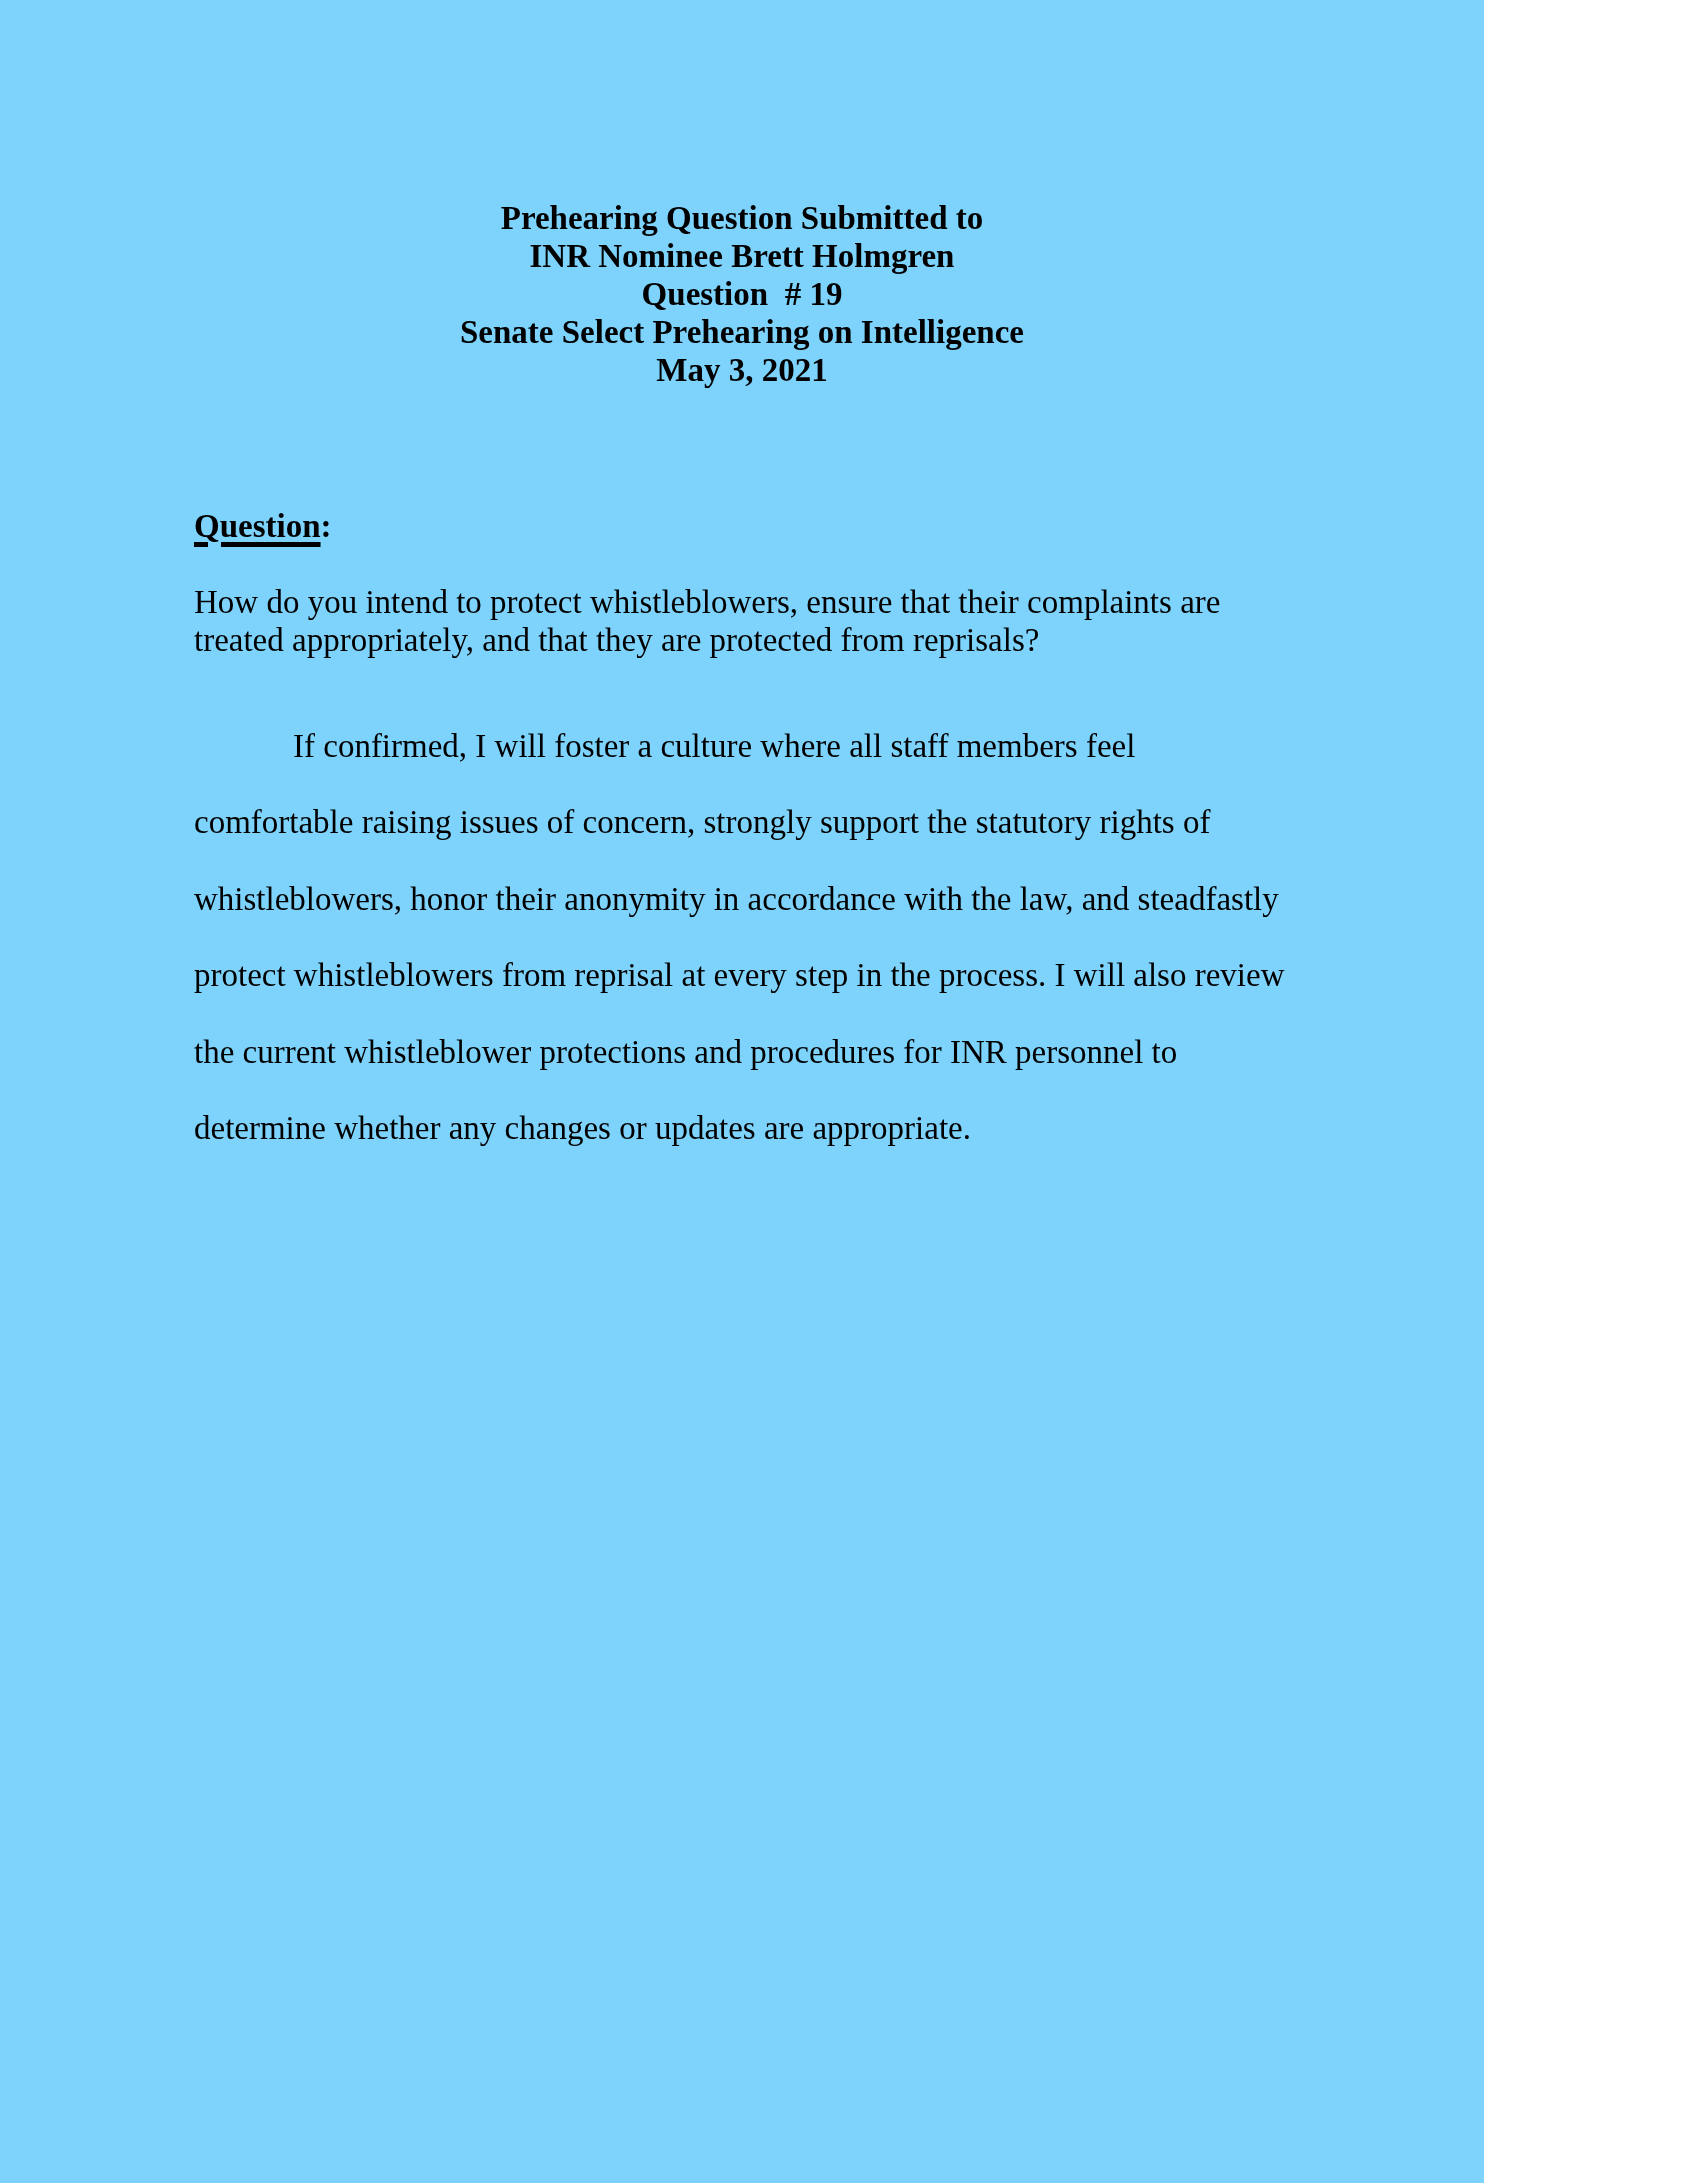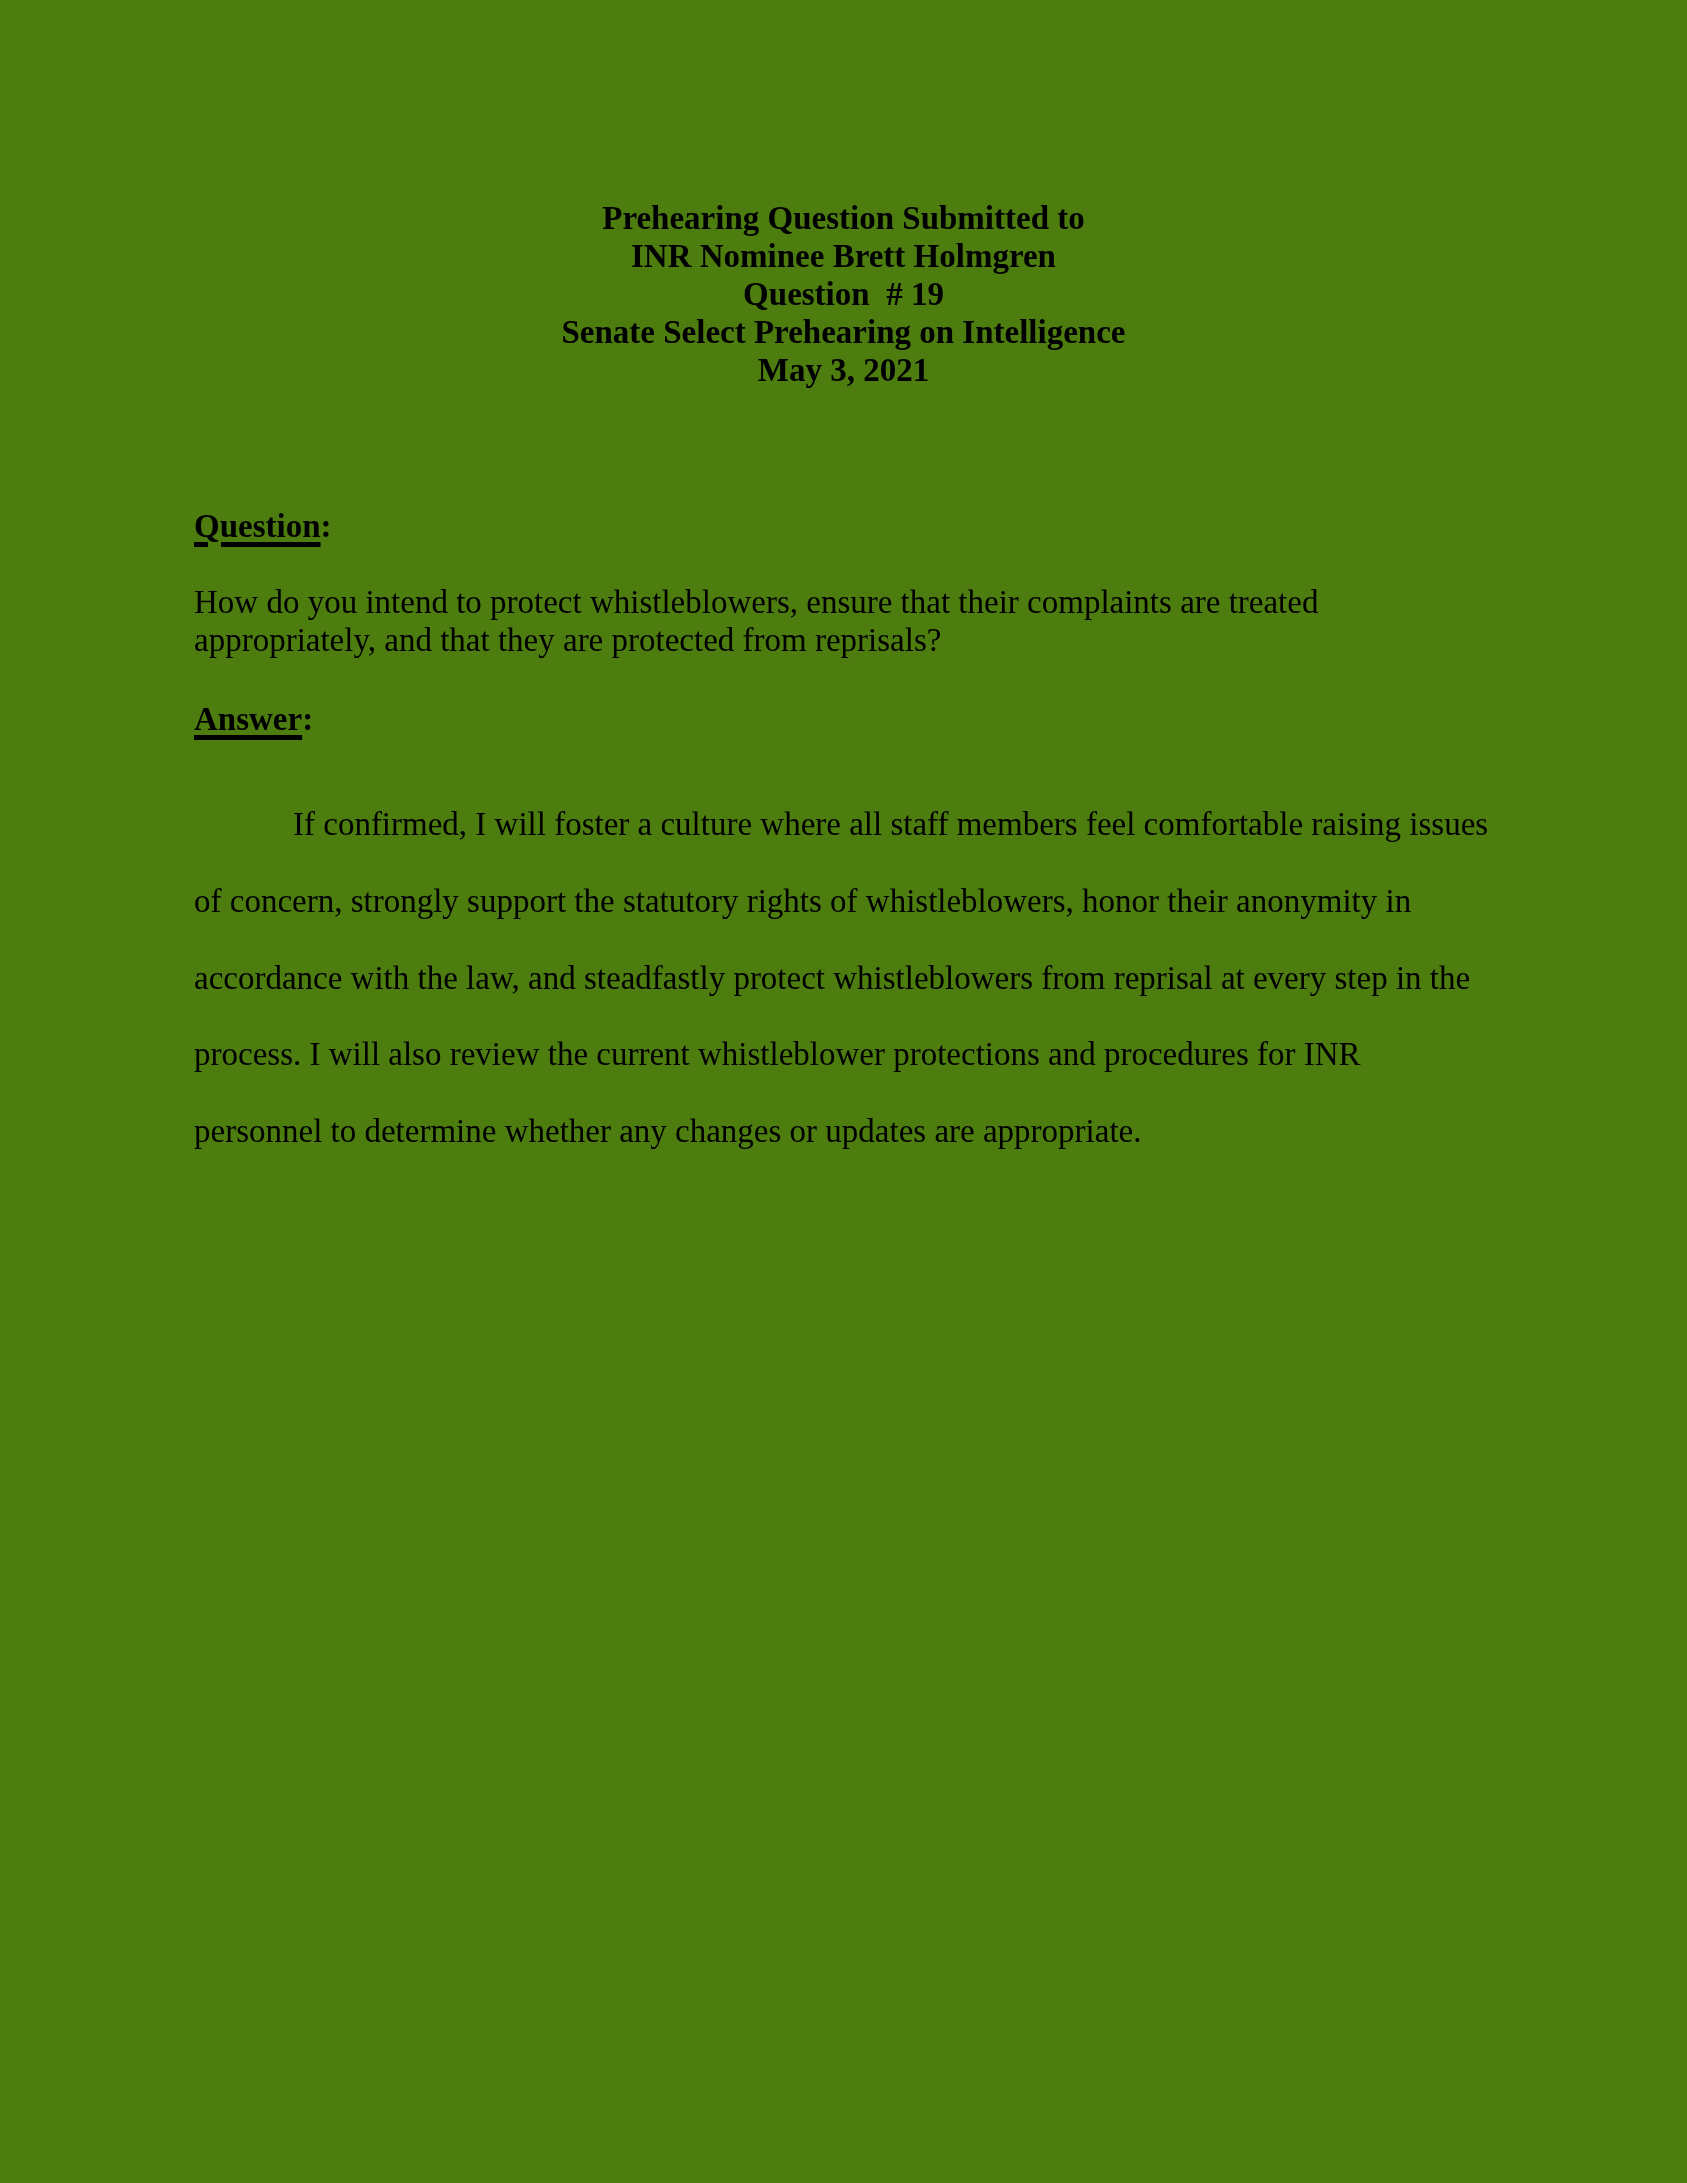--- a/index.html
+++ b/index.html
@@ -2,23 +2,23 @@
 <html style="font-size:10.6px"><head>
 <meta charset="utf-8">
 <style>
   html, body {
     margin: 0;
     padding: 0;
     background: #ffffff;
   }
   .page {
     position: relative;
-    width: 1687px;
+    width: 1484px;
     height: 2183px;
-    background: #4d7c0f;
+    background: #7dd3fc;
     color: #000000;
     font-family: "Liberation Serif", "DejaVu Serif", serif;
     font-size: 33px;
     overflow: hidden;
   }
   .content {
     margin: 0 194px;
   }
   .doc-header {
     padding-top: 200px;
@@ -67,19 +67,18 @@
       <div class="header-line">Senate Select Prehearing on Intelligence</div>
       <div class="header-line">May 3, 2021</div>
     </header>
 
     <section>
       <h2 class="section-heading"><span class="underlined">Question</span><span>:</span></h2>
       <p class="question-body">How do you intend to protect whistleblowers, ensure that their complaints are treated appropriately, and that they are protected from reprisals?</p>
     </section>
 
     <section>
-      <h2 class="section-heading answer-heading"><span class="underlined">Answer</span><span>:</span></h2>
       <p class="answer-body">If confirmed, I will foster a culture where all staff members feel comfortable raising issues of concern, strongly support the statutory rights of whistleblowers, honor their anonymity in accordance with the law, and steadfastly protect whistleblowers from reprisal at every step in the process. I will also review the current whistleblower protections and procedures for INR personnel to determine whether any changes or updates are appropriate.</p>
     </section>
 
   </div>
 </div>
 
 
 </body></html>

